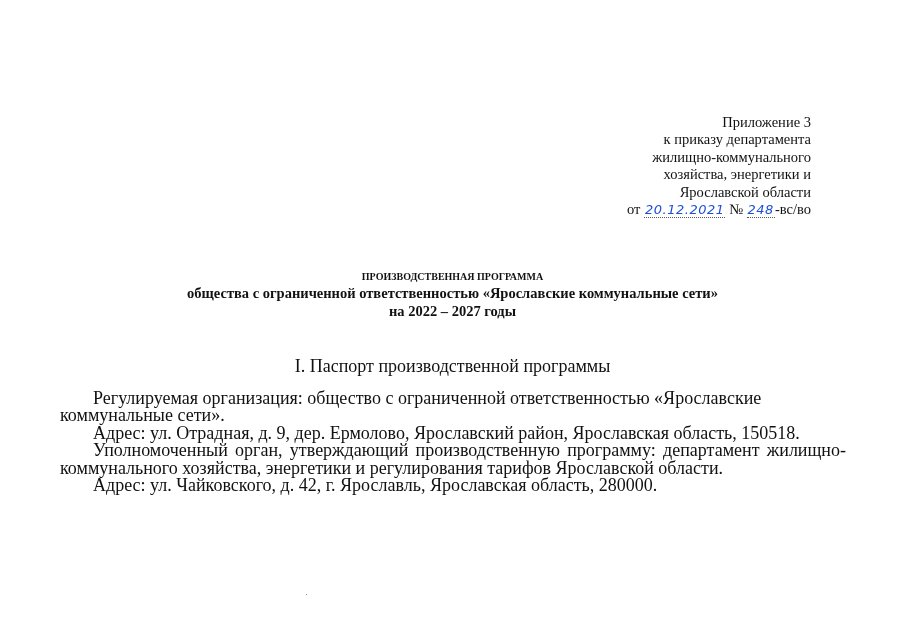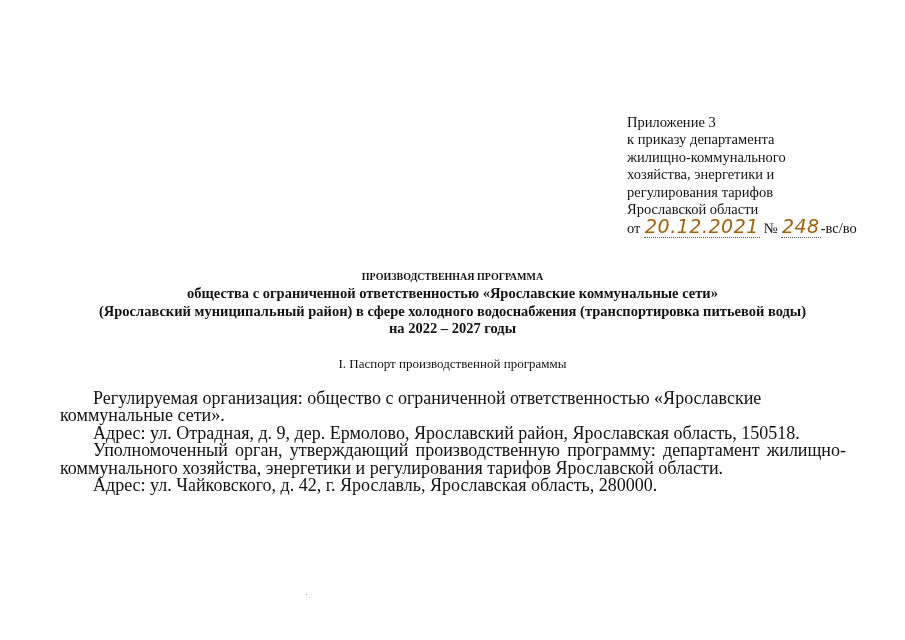--- a/index.html
+++ b/index.html
@@ -21,26 +21,26 @@
       width: 905px; height: 640px;
       background: #ffffff;
     }
     .appendix {
       position: absolute;
       left: 627px;
       top: 114px;
       font-size: 14.5px;
       line-height: 17.4px;
     }
-    .appendix div { white-space: nowrap; }
+    .appendix div { white-space: nowrap; text-align: right; }
     .handwritten {
       font-family: "DejaVu Sans", sans-serif;
       font-style: italic;
-      font-size: 19px;
-      color: #a16207;
+      font-size: 13px;
+      color: #1d4ed8;
       border-bottom: 1px dotted #555;
       padding: 0 1px;
       letter-spacing: 0.5px;
     }
     .title-block {
       position: absolute;
       left: 0;
       width: 905px;
       top: 268px;
       text-align: center;
@@ -50,21 +50,21 @@
     }
     .title-block .main-title {
       font-size: 10px;
     }
     .section-heading {
       position: absolute;
       left: 0;
       width: 905px;
       top: 356px;
       text-align: center;
-      font-size: 13px;
+      font-size: 18px;
     }
     .passport {
       position: absolute;
       left: 60px;
       width: 786px;
       top: 390px;
       font-size: 18px;
       line-height: 17.4px;
     }
     .passport p {
@@ -85,34 +85,32 @@
 </head>
 <body>
 
 <div class="page">
 
   <div class="appendix">
     <div>Приложение 3</div>
     <div>к приказу департамента</div>
     <div>жилищно-коммунального</div>
     <div>хозяйства, энергетики и</div>
-    <div>регулирования тарифов</div>
     <div>Ярославской области</div>
     <div>
       <span>от</span>
       <span class="handwritten">20.12.2021</span>
       <span>№</span>
       <span class="handwritten">248</span><span>-вс/во</span>
     </div>
   </div>
 
   <div class="title-block">
     <div class="main-title">ПРОИЗВОДСТВЕННАЯ ПРОГРАММА</div>
     <div>общества с ограниченной ответственностью «Ярославские коммунальные сети»</div>
-    <div>(Ярославский муниципальный район) в сфере холодного водоснабжения (транспортировка питьевой воды)</div>
     <div>на 2022 – 2027 годы</div>
   </div>
 
   <div class="section-heading">I. Паспорт производственной программы</div>
 
   <div class="passport">
     <p class="nojust">Регулируемая организация: общество с ограниченной ответственностью «Ярославские коммунальные сети».</p>
     <p class="nojust">Адрес: ул. Отрадная, д. 9, дер. Ермолово, Ярославский район, Ярославская область, 150518.</p>
     <p>Уполномоченный орган, утверждающий производственную программу: департамент жилищно-коммунального хозяйства, энергетики и регулирования тарифов Ярославской области.</p>
     <p class="nojust">Адрес: ул. Чайковского, д. 42, г. Ярославль, Ярославская область, 280000.</p>

